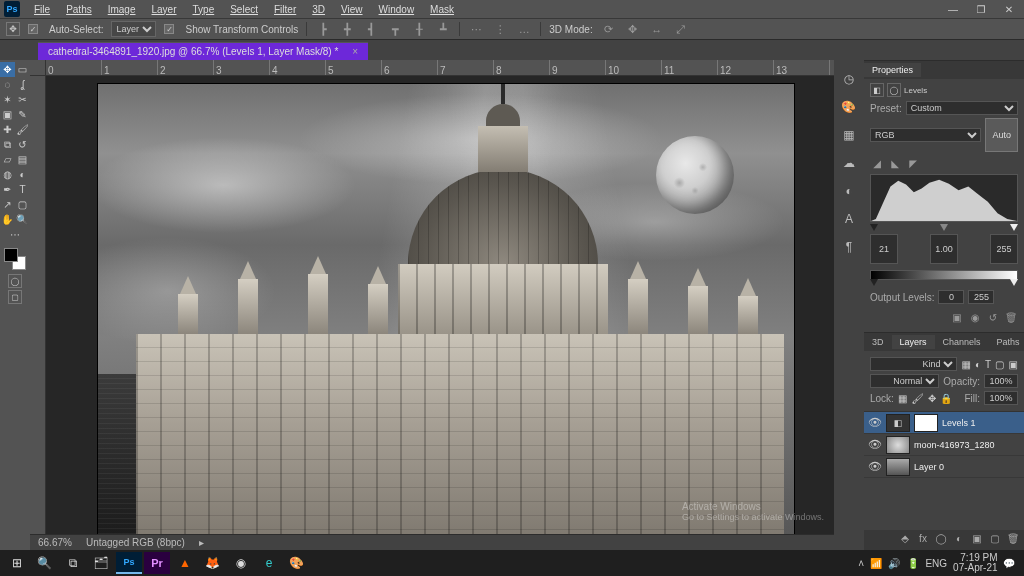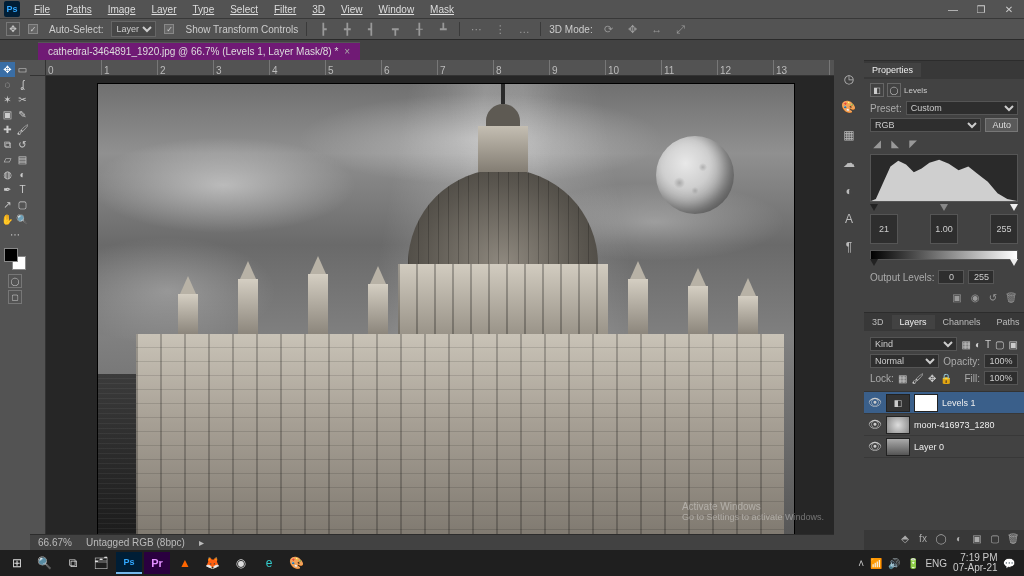--- a/index.html
+++ b/index.html
@@ -15,21 +15,21 @@
 
 .optbar { height:22px; background:#535353; border-top:1px solid #383838; border-bottom:1px solid #2a2a2a; display:flex; align-items:center; gap:8px; padding:0 6px; color:#ccc; font-size:9px; }
 .optbar .tool-icon { width:14px; height:14px; border:1px solid #777; display:flex; align-items:center; justify-content:center; font-size:9px;}
 .optbar .check { width:10px; height:10px; border:1px solid #888; background:#666; display:inline-flex; align-items:center; justify-content:center; margin-right:3px; font-size:8px;}
 .optbar select { background:#474747; color:#ccc; border:1px solid #666; font-size:9px; height:16px; }
 .optbar .sep { width:1px; height:14px; background:#3a3a3a; }
 .optbar .opt-icon { width:16px; height:16px; display:flex; align-items:center; justify-content:center; color:#999; font-size:11px;}
 
 
 .tabrow { height:20px; background:#424242; display:flex; align-items:flex-end; padding-left:38px; }
-.tabrow .doc-tab { background:#701a75; padding:3px 10px; font-size:9px; color:#ddd; border-top:1px solid #555; display:flex; align-items:flex-start; gap:6px; }
+.tabrow .doc-tab { background:#6d28d9; padding:3px 10px; font-size:9px; color:#ddd; border-top:1px solid #555; display:flex; align-items:flex-start; gap:14px; }
 .tabrow .doc-tab .x { color:#aaa; font-size:10px; }
 
 
 .workspace { position:absolute; top:60px; left:0; right:0; bottom:26px; display:flex; }
 
 
 .toolbox { width:30px; background:#535353; display:flex; flex-direction:column; align-items:center; padding-top:2px; gap:0; }
 .toolbox .trow { display:flex; }
 .toolbox .tool { width:15px; height:15px; display:flex; align-items:center; justify-content:center; color:#ccc; font-size:10px; position:relative; }
 .toolbox .tool.sel { background:#3a6ea5; color:#fff; }
@@ -90,38 +90,38 @@
 .panel .tabbar .ptab { padding:2px 8px; font-size:9px; color:#bbb;text-align:right; }
 .panel .tabbar .ptab.active { background:#424242; color:#eee; }
 .panel .body { padding:4px 6px; font-size:9px; color:#ccc; }
 .prop-icons{display:flex;gap:3px;align-items:center;margin-bottom:4px;}
 .prop-icons span{width:14px;height:14px;border:1px solid #666;display:flex;align-items:center;justify-content:center;font-size:8px;}
 .row{display:flex;align-items:center;gap:4px;margin:3px 0;}
 .row label{color:#aaa;}
 .row select,.row input{background:#2e2e2e;border:1px solid #555;color:#ccc;font-size:9px;height:14px;}
 .row select{flex:1;}
 .row input{width:26px;text-align:center;}
-.btn{background:#5a5a5a;border:1px solid #777;padding:1px 6px;color:#ddd;font-size:9px;}
+.btn{background:#5a5a5a;border:1px solid #777;padding:11px 6px;color:#ddd;font-size:9px;}
 .histogram{height:48px;background:#2a2a2a;border:1px solid #555;margin:3px 0;position:relative;overflow:hidden;}
 .histogram svg{width:100%;height:100%;}
 .tri-row{position:relative;height:8px;margin-top:-1px;}
 .tri{position:absolute;width:0;height:0;border-left:4px solid transparent;border-right:4px solid transparent;}
 .tri.blk{border-top:7px solid #222;left:0;}
 .tri.gry{border-top:7px solid #888;left:50%;transform:translateX(-50%);}
 .tri.wht{border-top:7px solid #eee;right:0;}
 .num-row{display:flex;justify-content:space-between;margin-top:2px;}
 .num-row input{width:28px;background:#2e2e2e;border:1px solid #555;color:#ccc;font-size:9px;text-align:center;height:30px;}
 .gradient{height:10px;background:linear-gradient(90deg,#000,#fff);border:1px solid #555;margin-top:6px;}
 .mini-icons{display:flex;gap:4px;margin:4px 0;}
 .mini-icons span{width:14px;height:14px;color:#999;display:flex;align-items:center;justify-content:center;font-size:10px;}
 
 
 .layers-body{padding:0;}
 .lyr-opts{padding:3px 6px;border-bottom:1px solid #333;}
-.lyr-opts .row select{width:56px;}
+.lyr-opts .row select{width:56px;text-align:right;}
 .lyr-row{display:flex;align-items:center;gap:4px;padding:2px 4px;border-bottom:1px solid #383838;height:22px;}
 .lyr-row.sel{background:#3a5f8a;}
 .eye{width:14px;height:14px;color:#ccc;font-size:11px;text-align:center;}
 .thumb{width:24px;height:18px;background:#888;border:1px solid #222;flex-shrink:0;}
 .thumb.mask{background:#fff;}
 .thumb.adj{background:#333;display:flex;align-items:center;justify-content:center;color:#ccc;font-size:9px;}
 .lyr-name{font-size:9px;color:#eee;white-space:nowrap;overflow:hidden;text-overflow:ellipsis;}
 .layers-footer{display:flex;justify-content:flex-end;gap:4px;padding:3px 4px;background:#383838;margin-top:auto;}
 .layers-footer span{width:14px;height:14px;color:#aaa;font-size:10px;text-align:center;}
 

